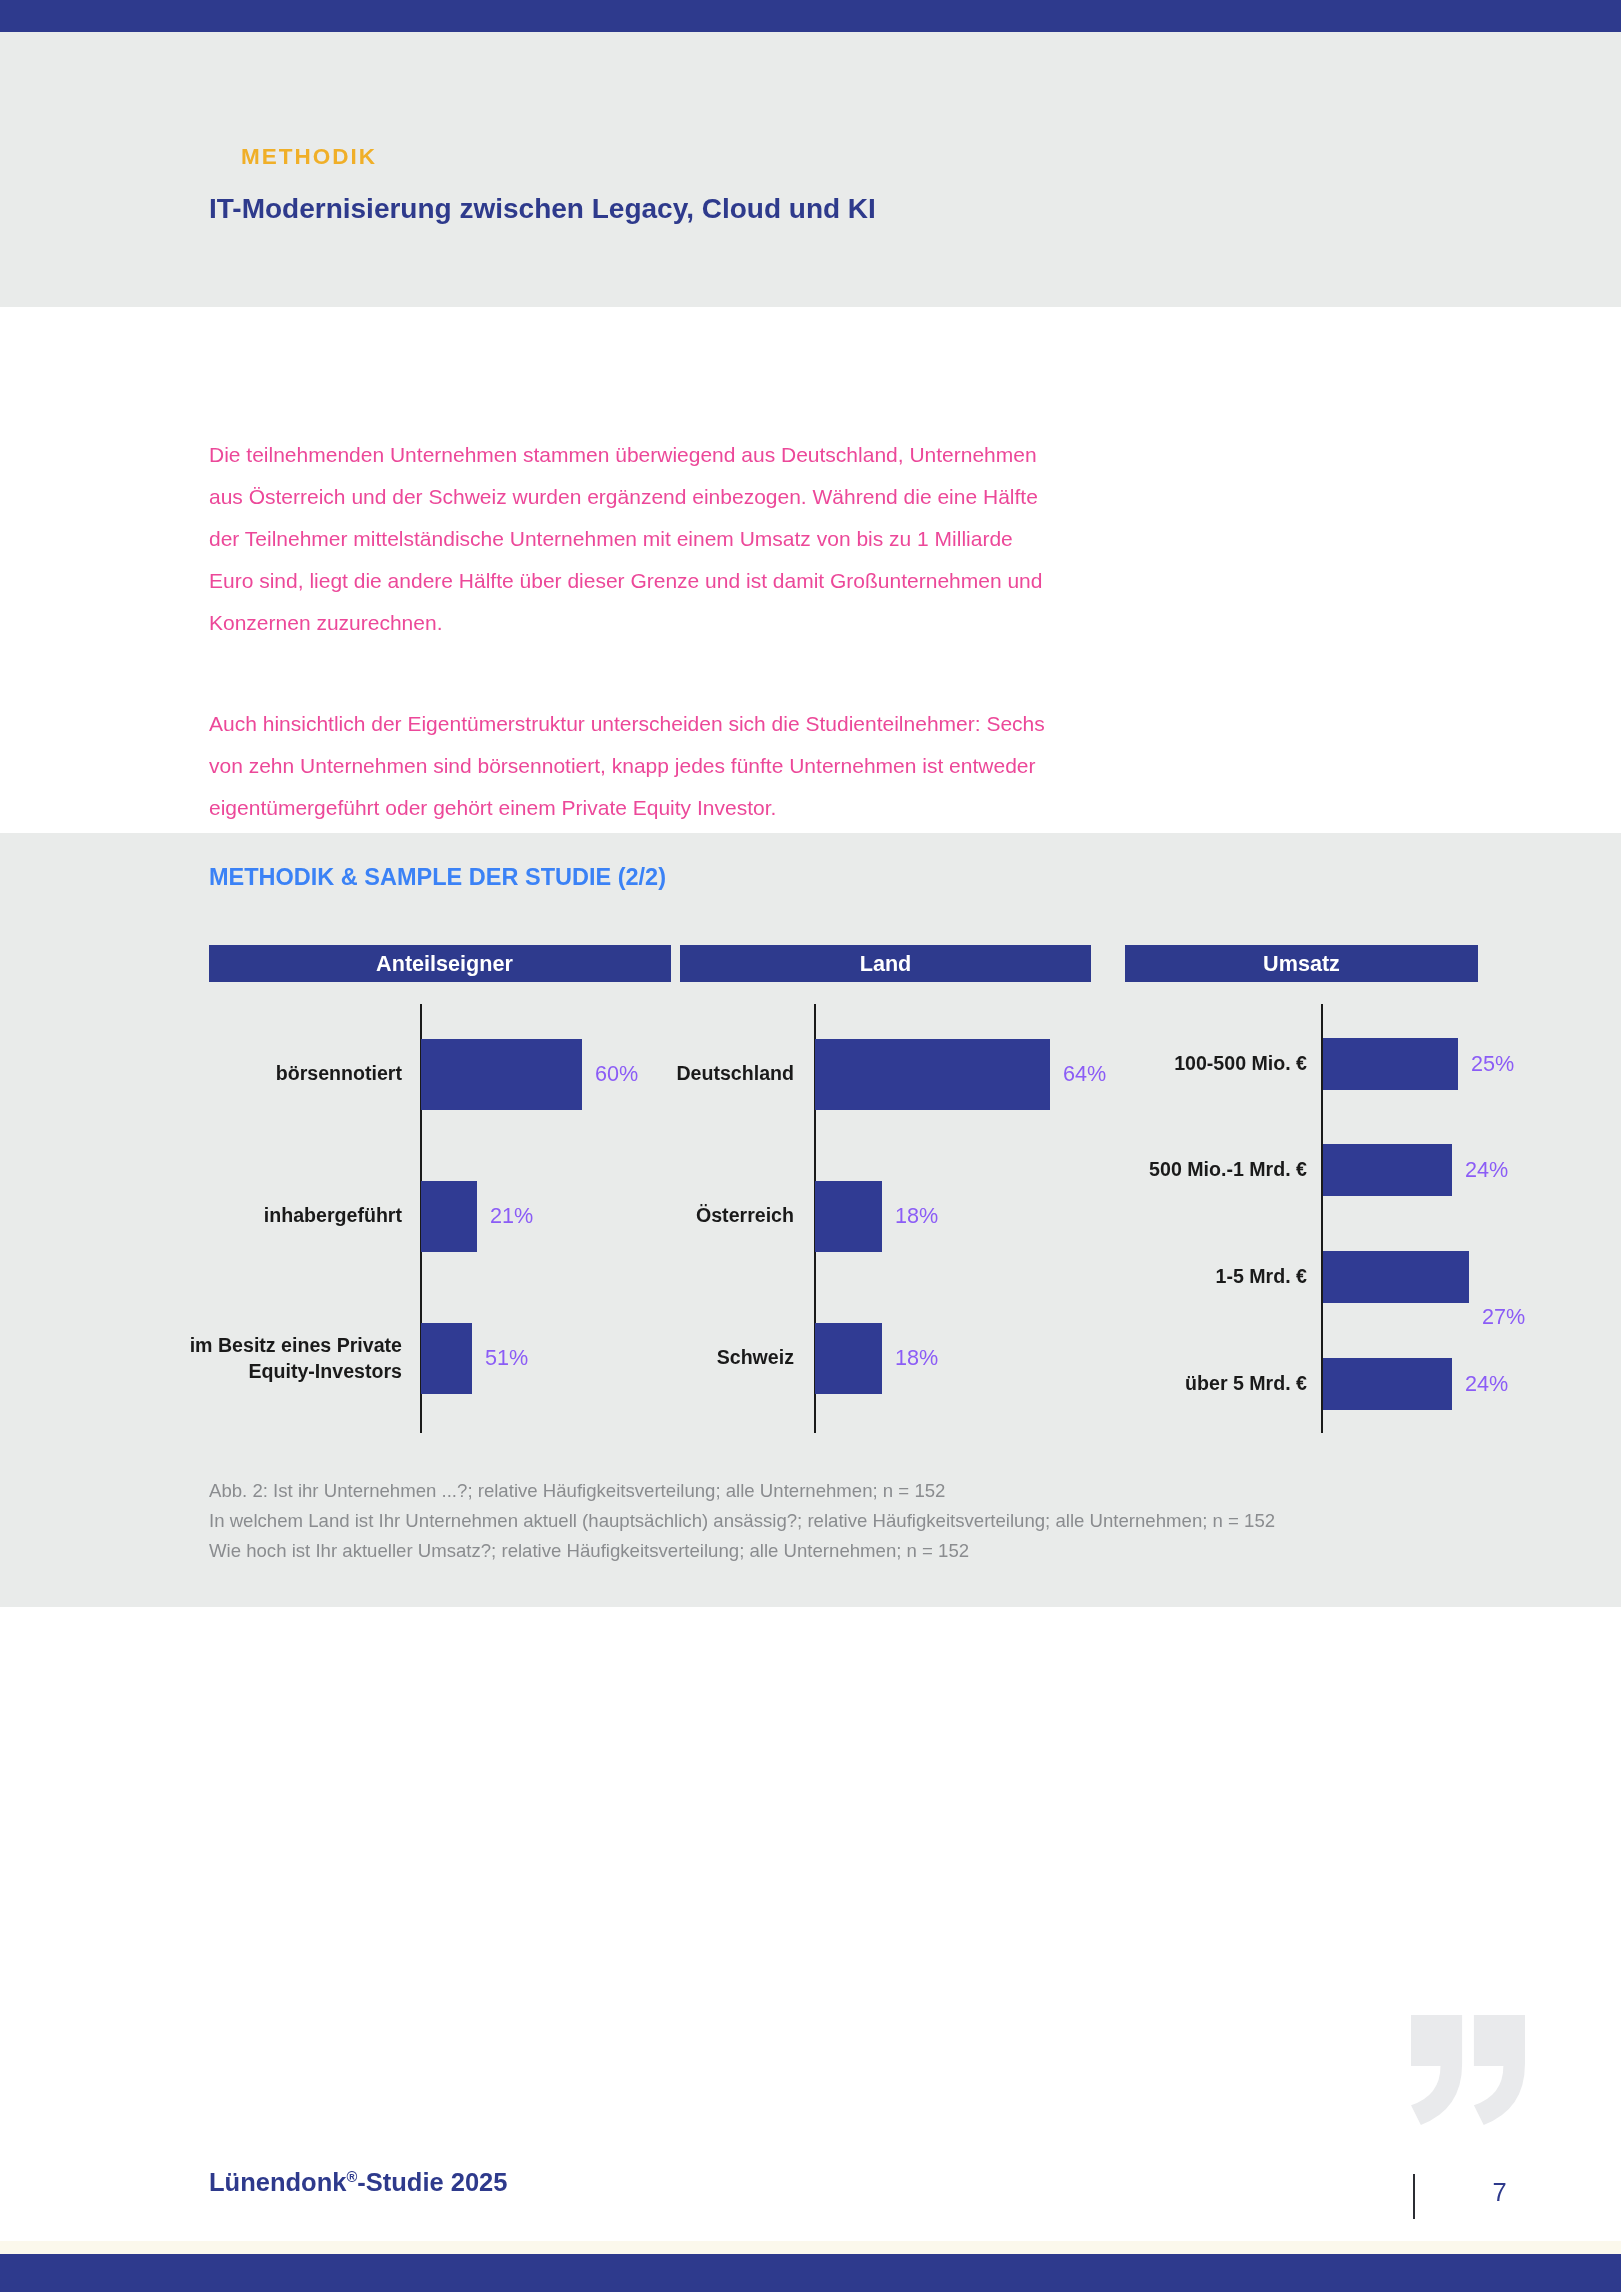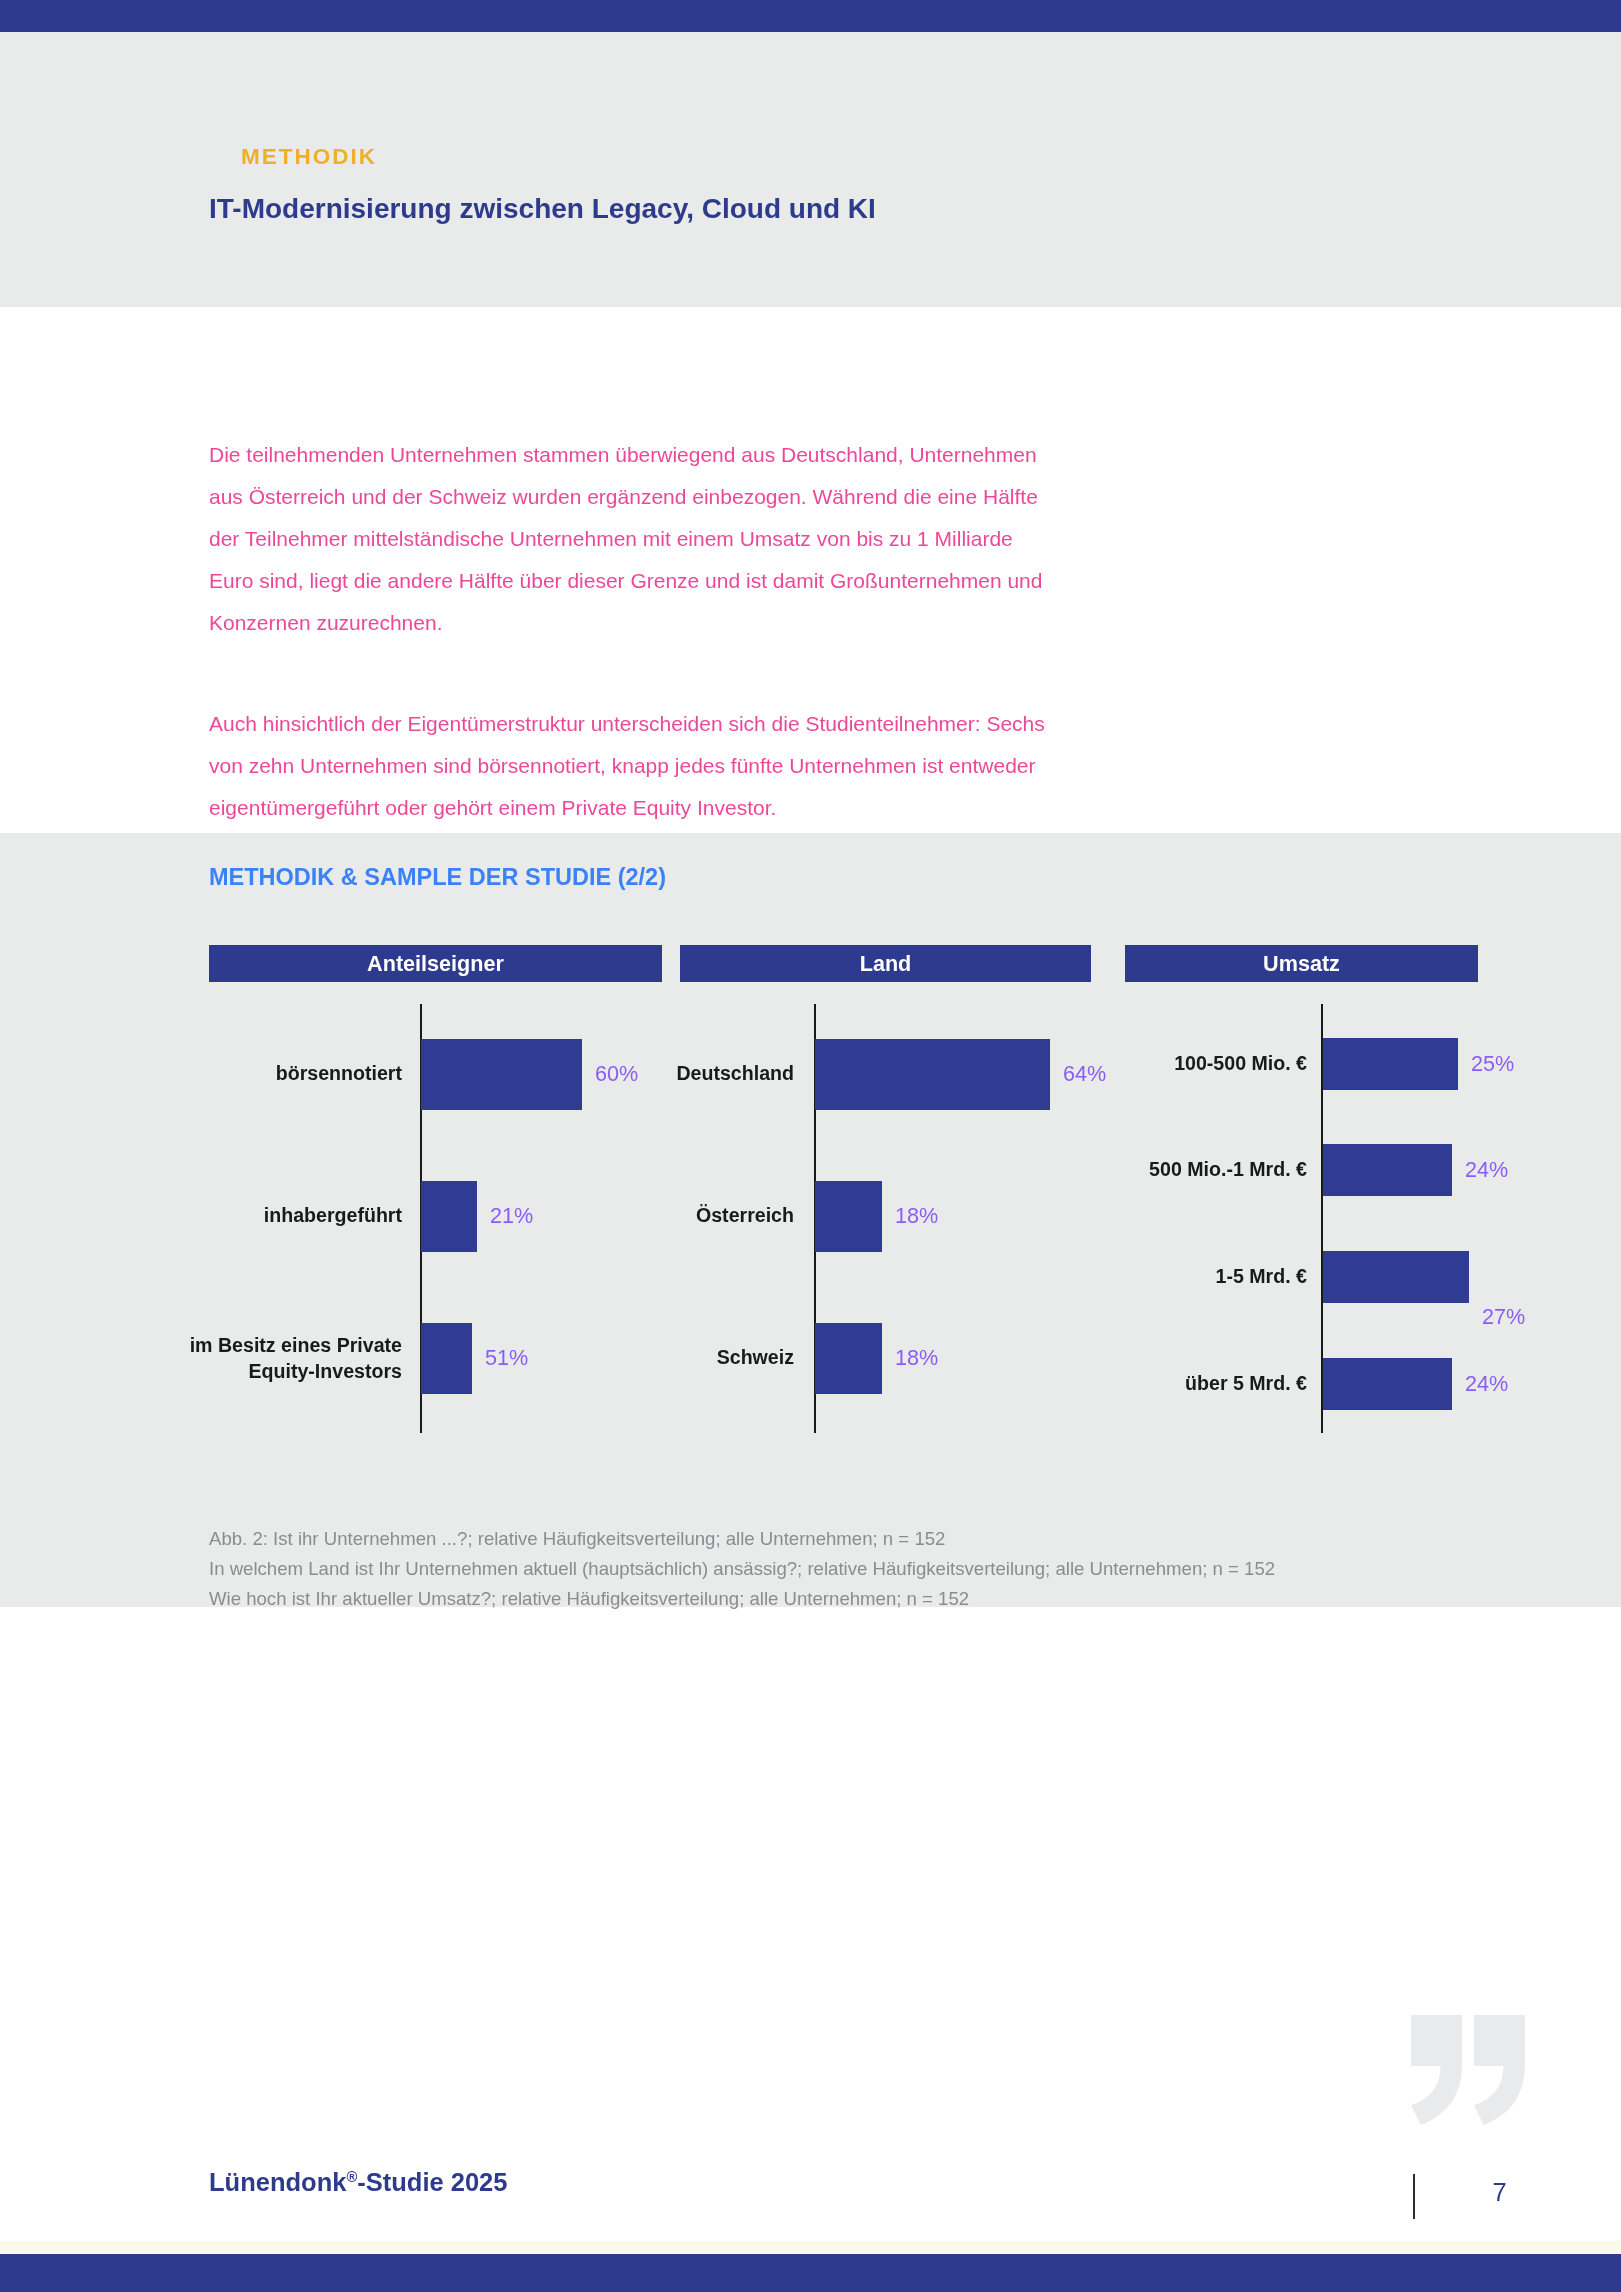--- a/index.html
+++ b/index.html
@@ -16,21 +16,21 @@
   .bodytext p{margin:0 0 59px 0;white-space:pre-line;}
   .chart-panel{left:0;top:833px;width:1621px;height:774px;background:#E9EBEA;}
   .section-heading{left:209px;top:864px;font-size:23.5px;font-weight:bold;color:#3b82f6;}
   .col-header{top:945px;height:37px;background:#2E3A8D;color:#ffffff;font-size:21.6px;font-weight:bold;
     text-align:center;line-height:37px;}
   .axis{top:1004px;width:2px;height:429px;background:#1A1A1A;}
   .cat-label{color:#1A1A1A;font-size:19.6px;font-weight:bold;line-height:25.5px;text-align:right;
     transform:translateY(-50%);}
   .bar{background:#303B93;}
   .val-label{color:#8b5cf6;font-size:21.6px;transform:translateY(-50%);white-space:nowrap;}
-  .captions{left:209px;top:1476px;color:#8A8C8F;font-size:18.6px;line-height:30px;margin-top:48px;}
+  .captions{left:209px;top:1476px;color:#8A8C8F;font-size:18.6px;line-height:30px;}
   .footer-brand{left:209px;top:2168px;font-size:25.5px;font-weight:bold;color:#2E3A8C;}
   .footer-brand sup{font-size:14.7px;}
   .vrule{left:1413px;top:2174px;width:2px;height:45px;background:#2B2D33;}
   .pagenum{left:1470px;top:2178px;width:59px;text-align:center;font-size:25.5px;color:#2E3A8C;}
   .cream-strip{left:0;top:2241px;width:1621px;height:13.7px;background:#FBF8EC;}
   .bottombar{left:0;top:2254px;width:1621px;height:38px;background:#2E3A8D;}
   .quote-graphic{left:1409px;top:2015px;width:118px;height:110px;}
 </style>
 </head>
 <body>
@@ -52,21 +52,21 @@
 Konzernen zuzurechnen.</p>
     <p>Auch hinsichtlich der Eigentümerstruktur unterscheiden sich die Studienteilnehmer: Sechs
 von zehn Unternehmen sind börsennotiert, knapp jedes fünfte Unternehmen ist entweder
 eigentümergeführt oder gehört einem Private Equity Investor.</p>
   </div>
 
   <div class="abs chart-panel"></div>
   <div class="abs section-heading">METHODIK &amp; SAMPLE DER STUDIE (2/2)</div>
 
   <div id="charts">
-      <div class="abs col-header" style="left: 209px; width: 453px;">Anteilseigner</div>
+      <div class="abs col-header" style="left: 209px; width: 453px; padding-left: 9px;">Anteilseigner</div>
       <div class="abs axis" style="left: 420px;"></div>
       <div class="abs cat-label" style="left: 157px; width: 245px; top: 1074px; white-space: nowrap;">börsennotiert</div>
       <div class="abs bar" style="left: 421px; top: 1039px; width: 161px; height: 71px;"></div>
       <div class="abs val-label" style="left: 595px; top: 1074px;">60%</div>
       <div class="abs cat-label" style="left: 157px; width: 245px; top: 1216px; white-space: nowrap;">inhabergeführt</div>
       <div class="abs bar" style="left: 421px; top: 1181px; width: 56px; height: 71px;"></div>
       <div class="abs val-label" style="left: 490px; top: 1216px;">21%</div>
       <div class="abs cat-label" style="left: 157px; width: 245px; top: 1358px;">im Besitz eines Private Equity-Investors</div>
       <div class="abs bar" style="left: 421px; top: 1323px; width: 51px; height: 71px;"></div>
       <div class="abs val-label" style="left: 485px; top: 1358px;">51%</div>

